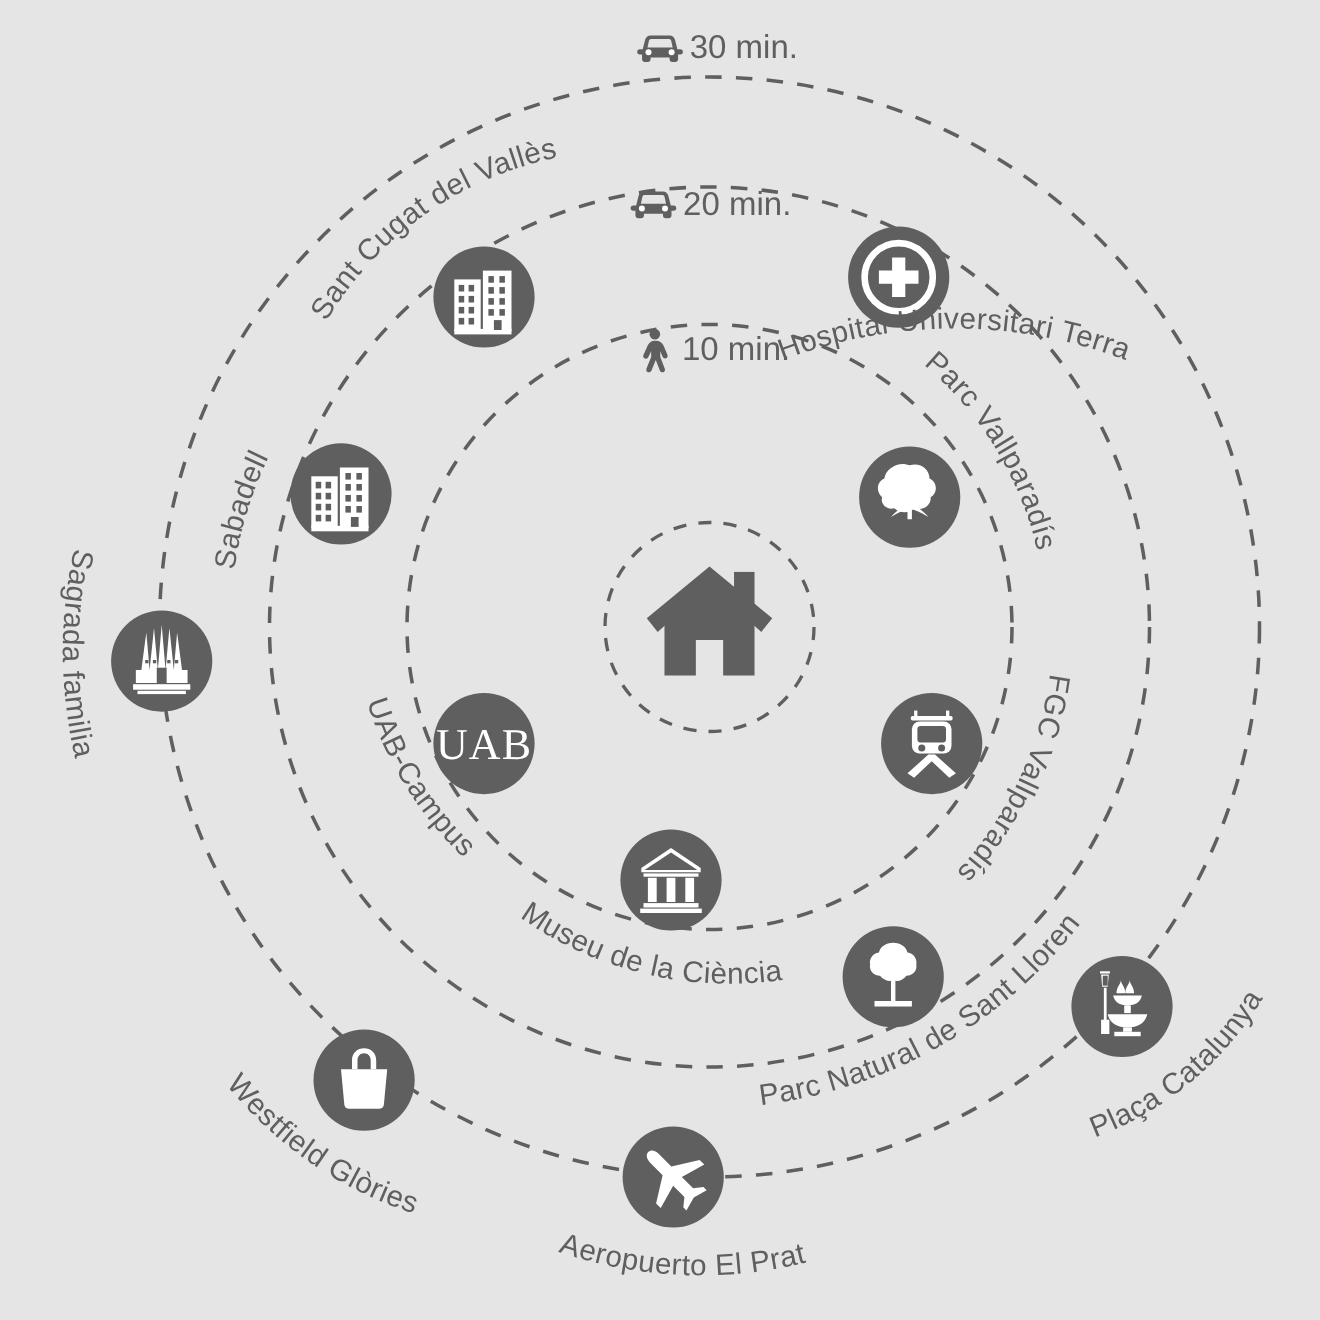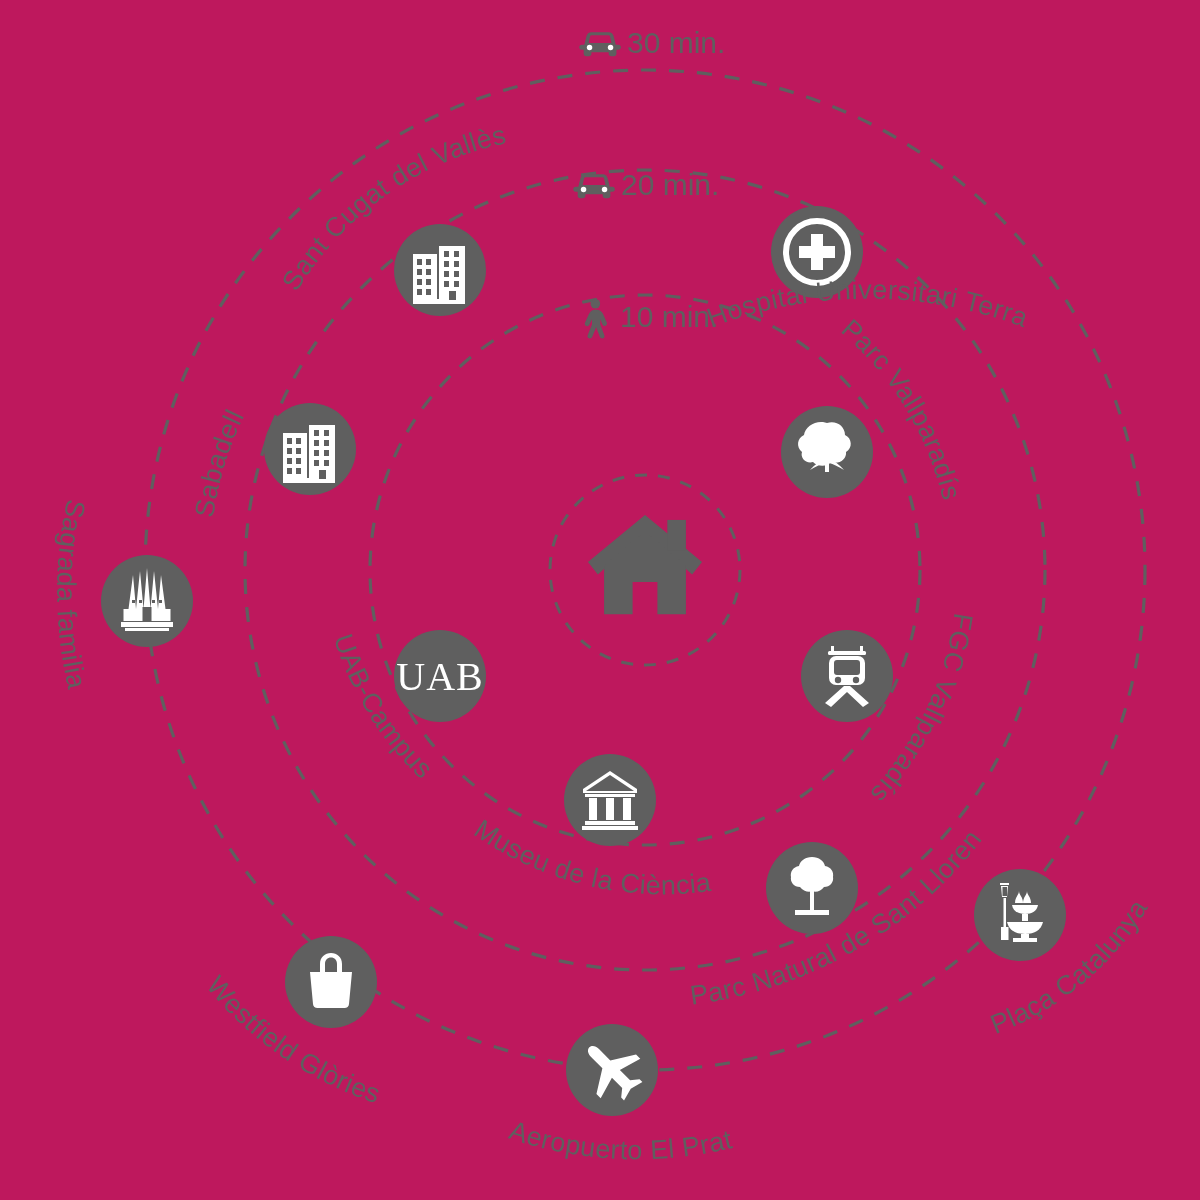--- a/index.html
+++ b/index.html
@@ -10,21 +10,21 @@
   body {
     width: 1200px;
     height: 1200px;
     font-family: "Liberation Sans", sans-serif;
     overflow: hidden;
   }
   #map-root {
     position: relative;
     width: 1200px;
     height: 1200px;
-    background: #be185d;
+    background: #e5e5e5;
   }
   svg#diagram {
     position: absolute;
     top: 0;
     left: 0;
     width: 1200px;
     height: 1200px;
   }
   .ring {
     fill: none;

